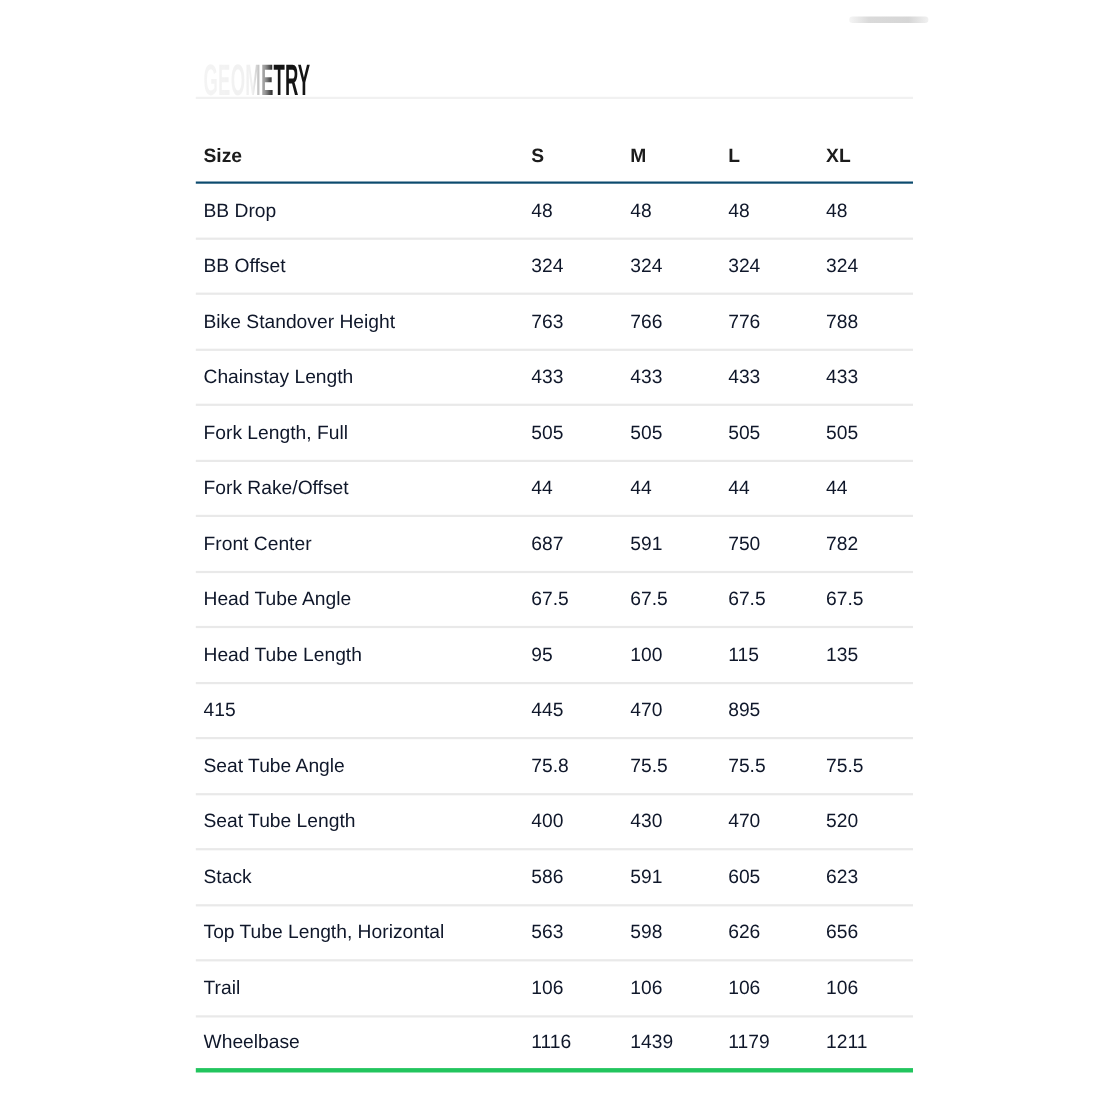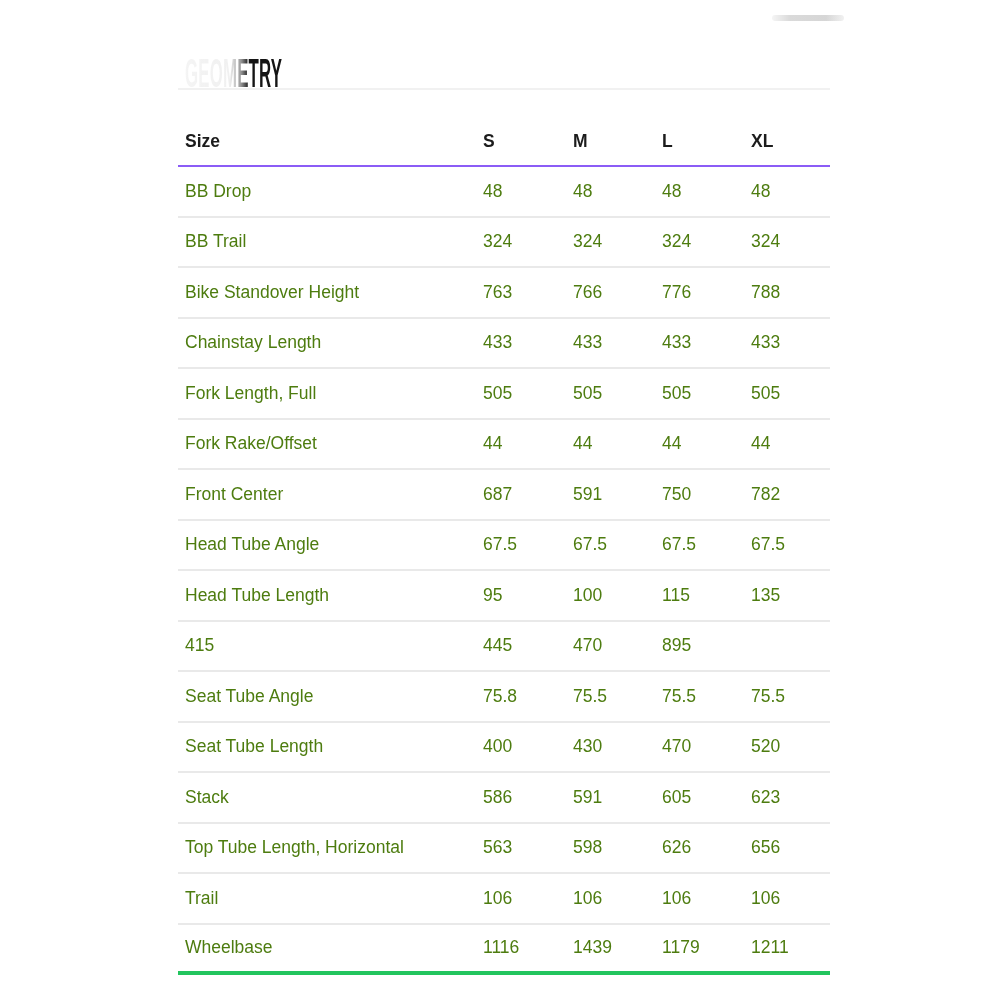--- a/index.html
+++ b/index.html
@@ -53,29 +53,29 @@
     display: grid;
     grid-template-columns: 298px 90px 89px 89px auto;
     box-sizing: border-box;
     padding-left: 7px;
     font-size: 17.5px;
   }
   .header-row {
     height: 77px;
     align-items: end;
     padding-bottom: 13px;
-    border-bottom: 2px solid #8b5cf6;
+    border-bottom: 2px solid #0c4a6e;
     font-weight: bold;
     color: #1c1c1c;
   }
   .body-row {
     height: 50.5px;
     align-items: center;
     border-bottom: 2px solid #e9e9e9;
-    color: #4d7c0f;
+    color: #0f172a;
   }
   .body-row:last-child {
     border-bottom: 4px solid #22c55e;
   }
   .cell { overflow: hidden; white-space: nowrap; }
 </style>
 </head>
 <body>
 
 <div class="top-right-bar"></div>
@@ -92,21 +92,21 @@
   </div>
   <div id="table-body">
       <div class="grid-row body-row">
     <div class="cell">BB Drop</div>
     <div class="cell">48</div>
     <div class="cell">48</div>
     <div class="cell">48</div>
     <div class="cell">48</div>
   </div>
       <div class="grid-row body-row">
-    <div class="cell">BB Trail</div>
+    <div class="cell">BB Offset</div>
     <div class="cell">324</div>
     <div class="cell">324</div>
     <div class="cell">324</div>
     <div class="cell">324</div>
   </div>
       <div class="grid-row body-row">
     <div class="cell">Bike Standover Height</div>
     <div class="cell">763</div>
     <div class="cell">766</div>
     <div class="cell">776</div>

